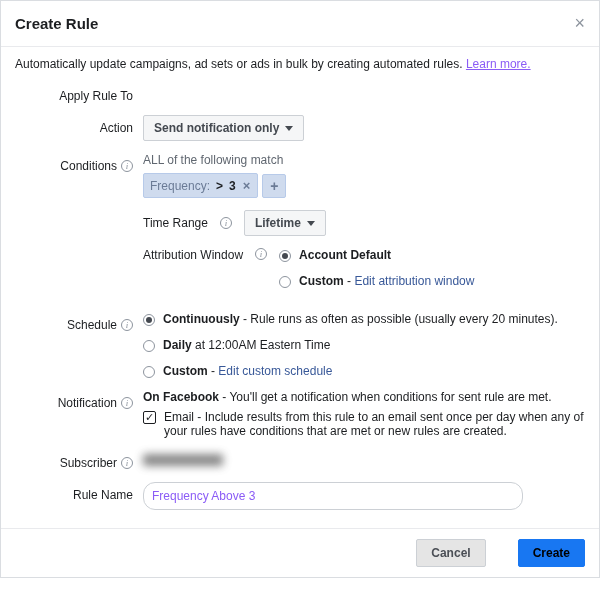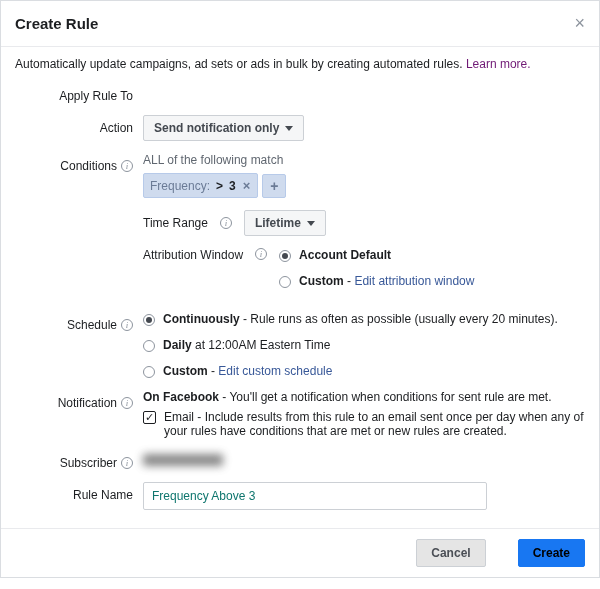--- a/index.html
+++ b/index.html
@@ -15,21 +15,21 @@
     padding: 12px 14px;
     border-bottom: 1px solid #e9eaed;
     display: flex;
     justify-content: space-between;
     align-items: center;
   }
   .modal-header h2 { font-size: 15px; font-weight: bold; }
   .close-btn { color: #8d949e; font-size: 18px; cursor: pointer; background:none; border:none; }
   .modal-body { padding: 10px 14px 14px 14px; }
   .intro { font-size: 12px; color: #1c1e21; }
-  .intro .link { color: #701a75; }
+  .intro .link { color: #8b5cf6; text-decoration: underline; }
   .rows { margin-top: 12px; }
   .row { display: flex; align-items: flex-start; margin-bottom: 12px; }
   .row-label {
     width: 128px;
     min-width: 128px;
     text-align: right;
     padding-right: 10px;
     font-size: 12px;
     color: #1c1e21;
     padding-top: 6px;
@@ -119,26 +119,26 @@
   }
   .checkbox.checked::after{
     content:"✓"; font-size:11px; color:#1c1e21; line-height:1;
   }
   .blurred {
     display:inline-block;
     width:80px;height:12px;background:#555;
     filter: blur(4px); opacity:0.7; border-radius:2px;
   }
   .text-input {
-    width:344px;
+    width:380px;
     border:1px solid #ccd0d5;
-    border-radius:2px;
+    border-radius:12px;
     padding:6px 8px;
     font-size:12px;
-    color:#0f766e;
+    color:#8b5cf6;
   }
   .modal-footer {
     padding:10px 14px;
     border-top:1px solid #e9eaed;
     display:flex;
     justify-content:flex-end;
     gap:8px;
   }
   .btn {
     border-radius:2px;

